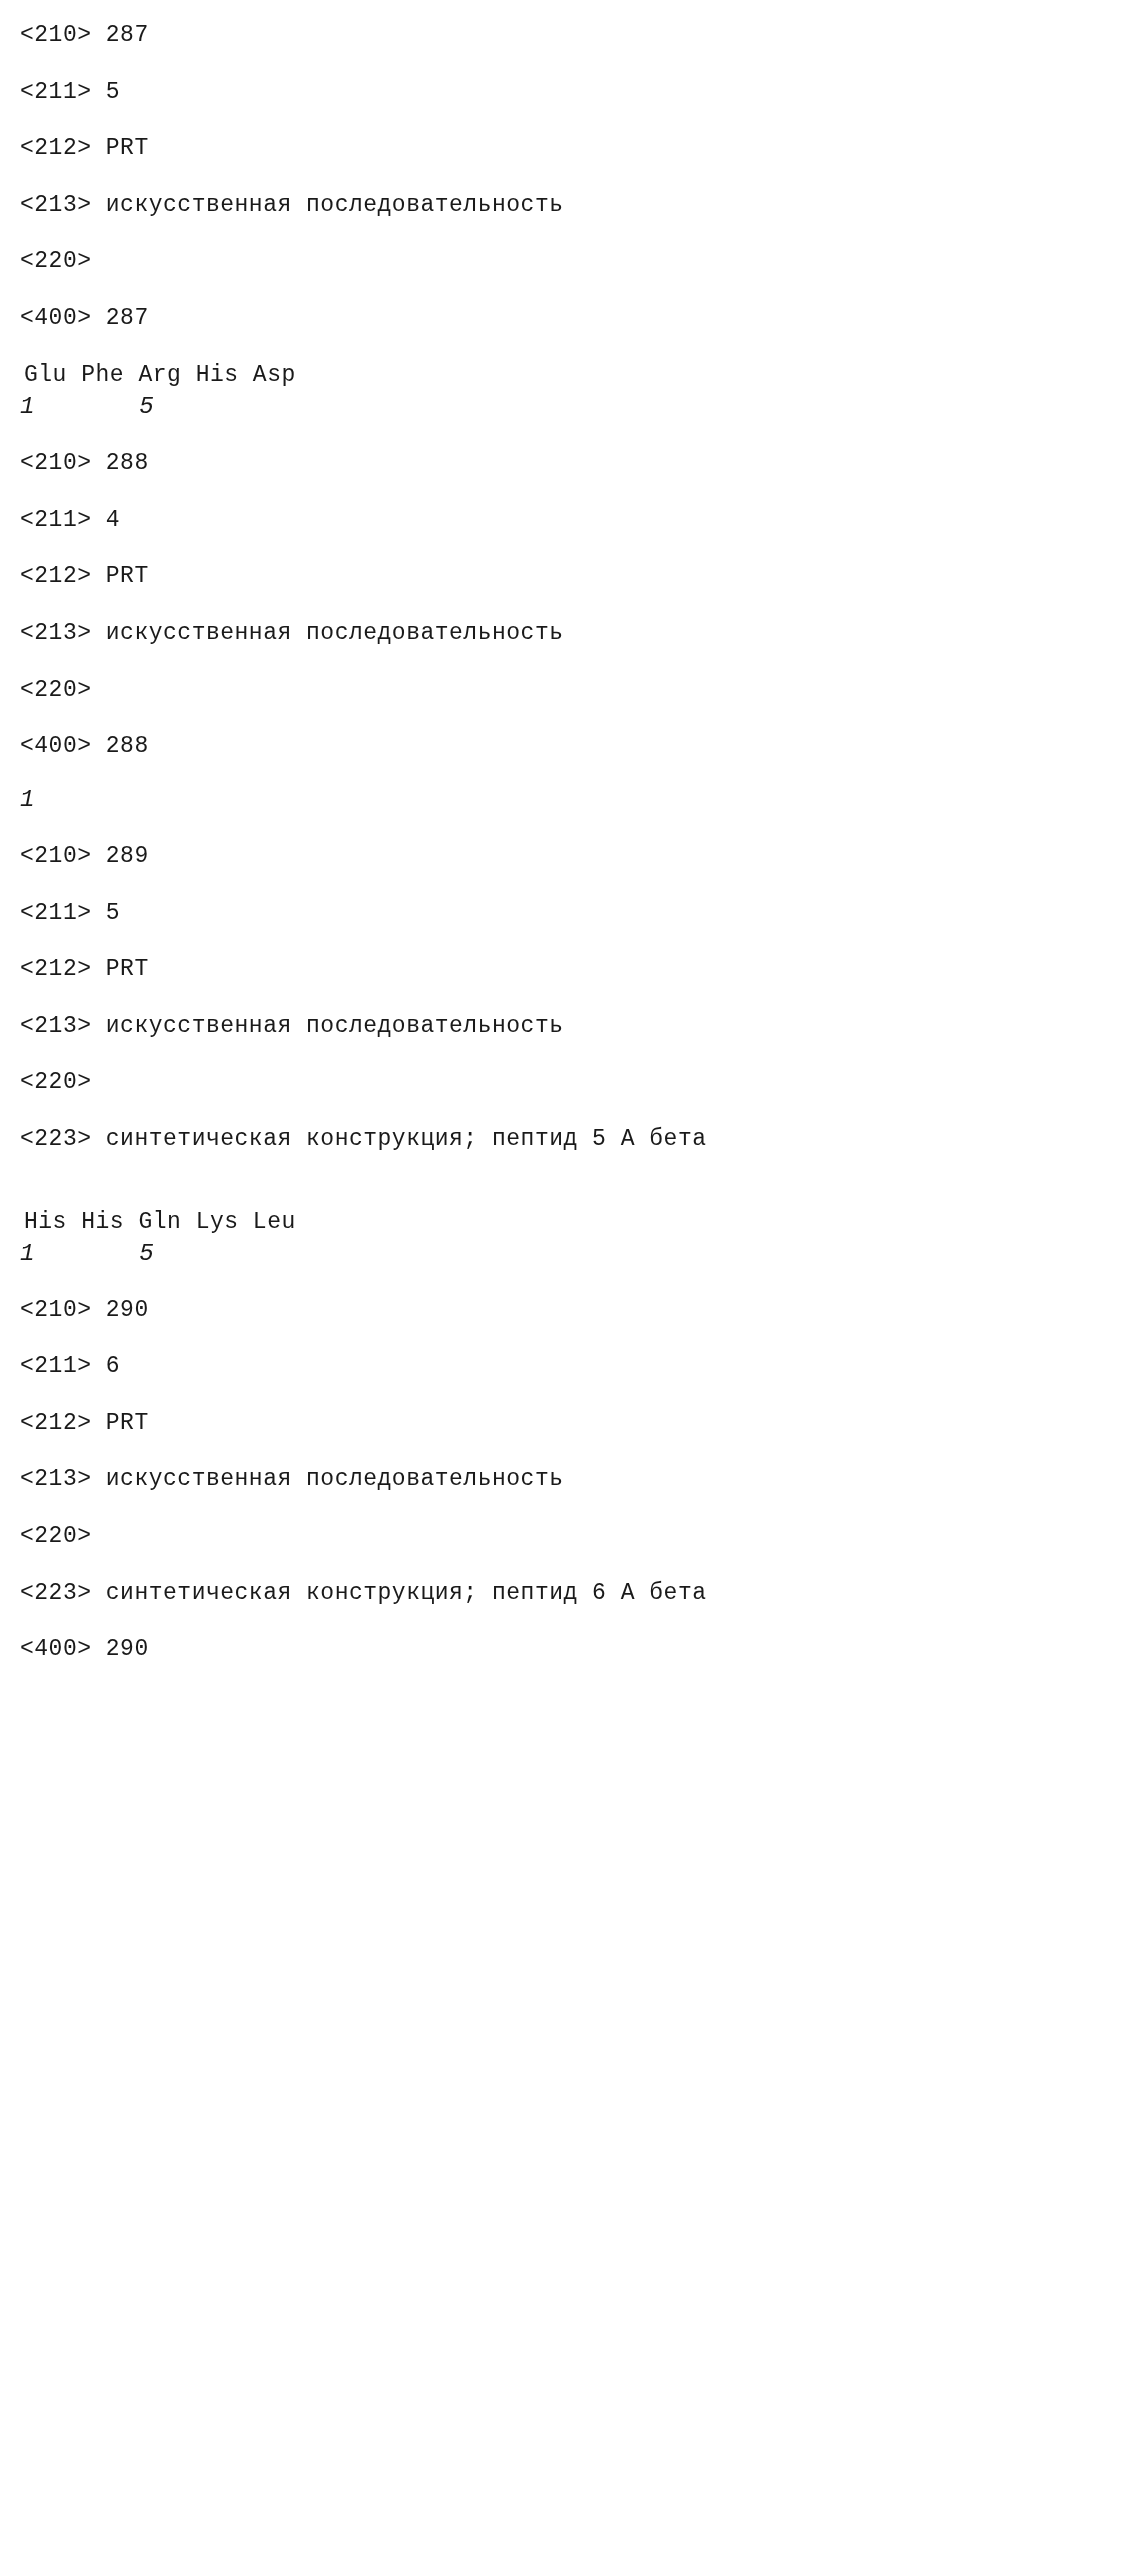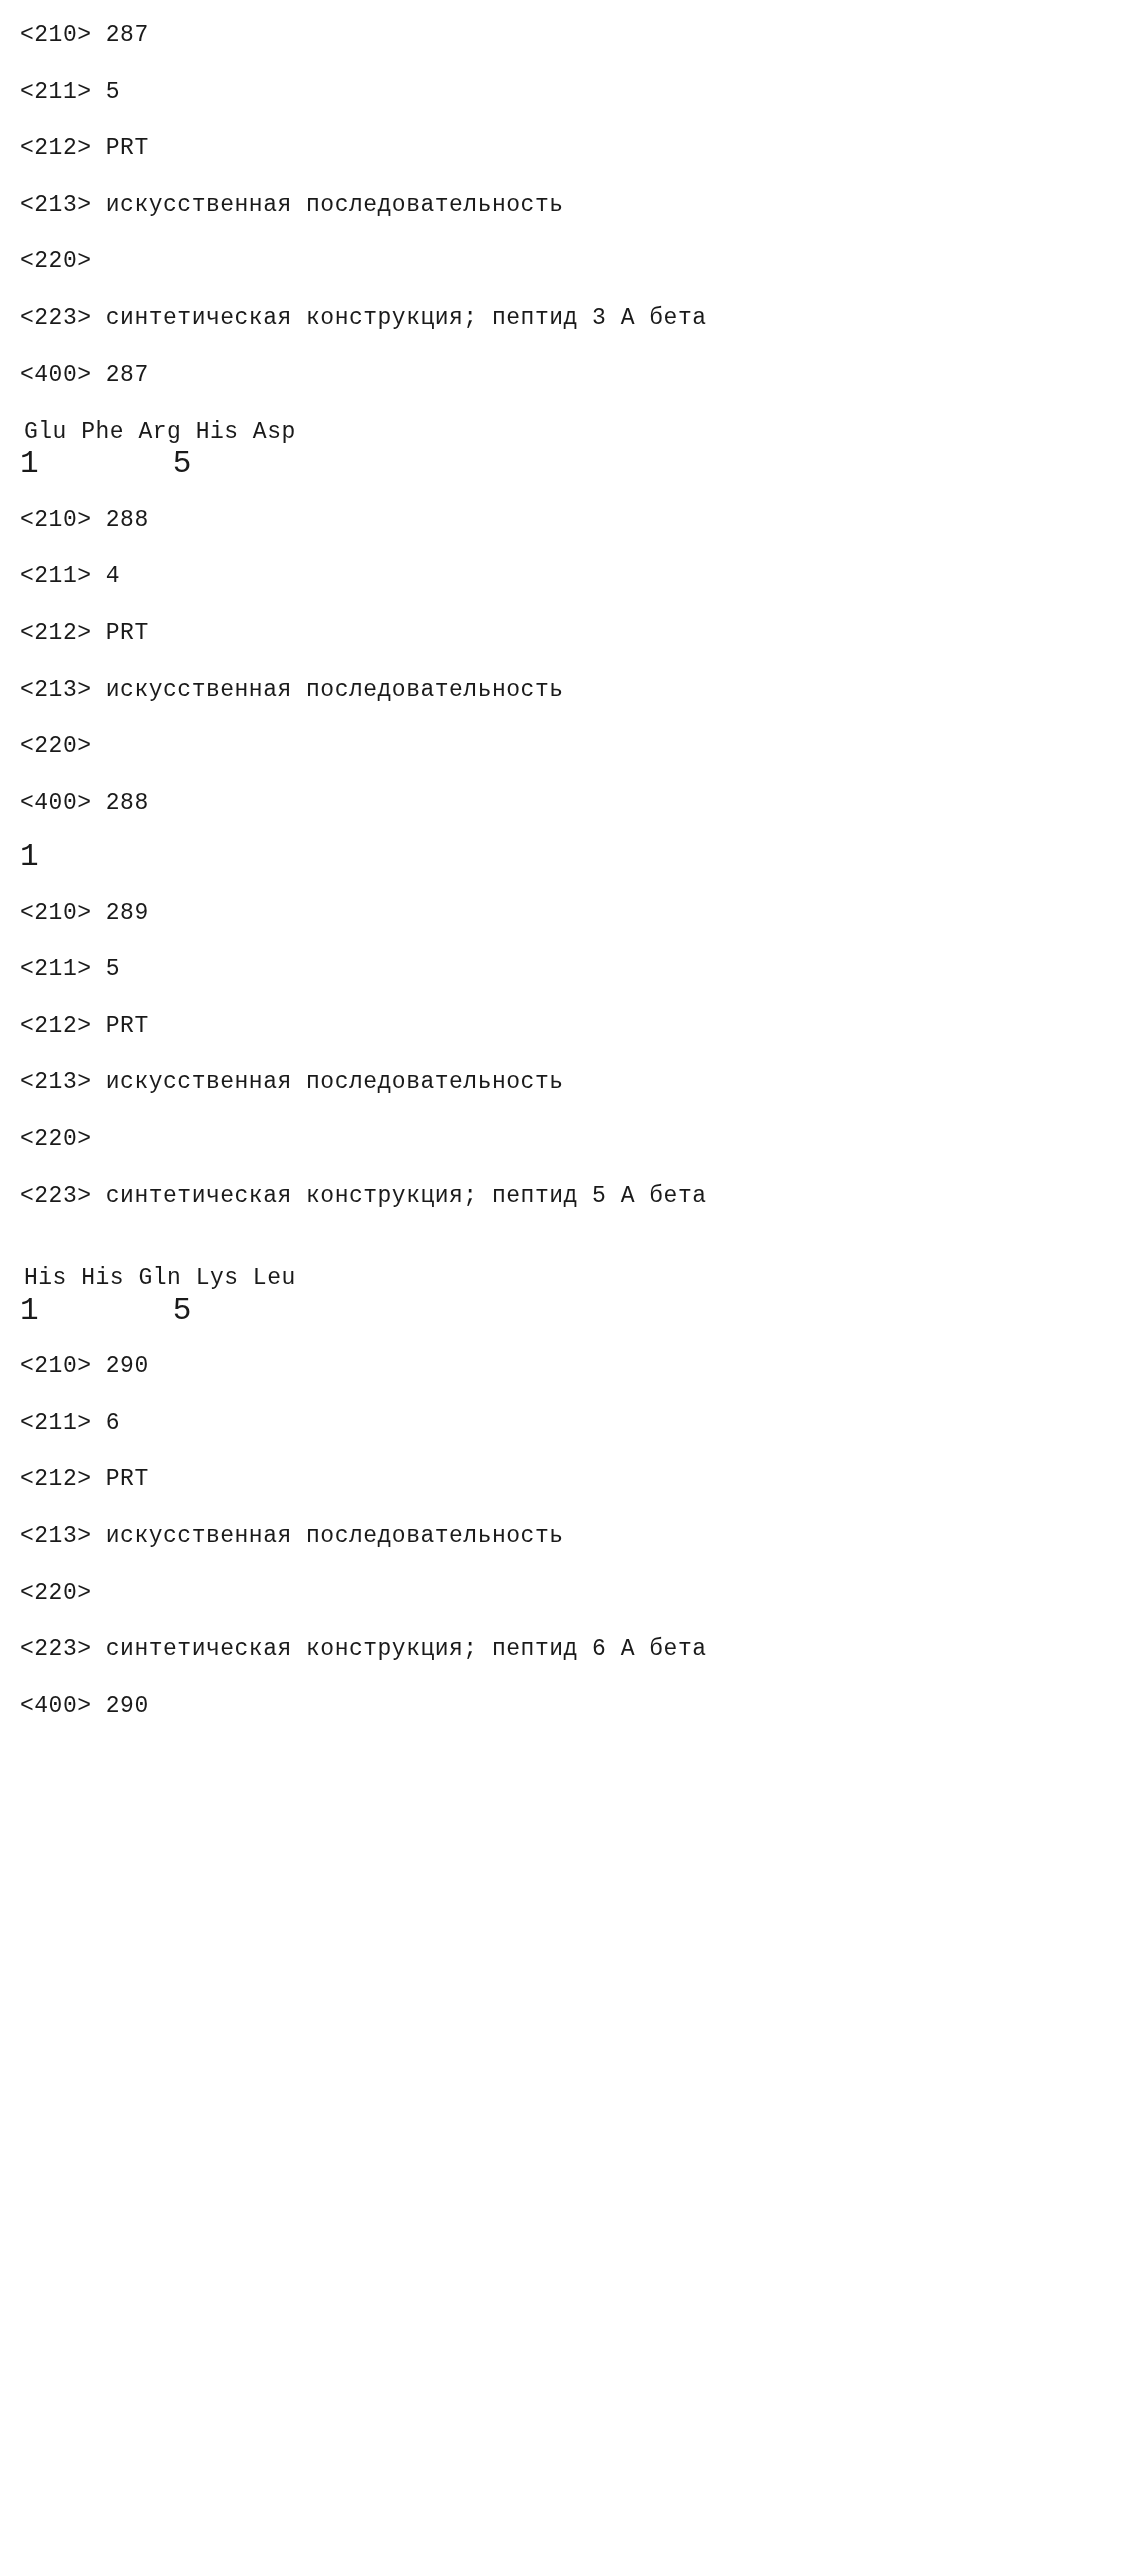--- a/index.html
+++ b/index.html
@@ -34,42 +34,42 @@
     margin-bottom: 0;
   }
   .residues {
     font-size: 23px;
     line-height: 27.4px;
     letter-spacing: 0.5px;
     white-space: pre;
     margin: 4px;
   }
   .numbers {
-    font-size: 31px;
+    font-size: 24px;
     line-height: 27.4px;
     letter-spacing: 0.5px;
     white-space: pre;
     margin: 0 0 27.4px 0;
+    font-style: italic;
   }
   .seq-gap {
     height: 24px;
   }
 </style>
 </head>
 <body>
 
 <div class="page">
 
   <div class="seq-block">
     <div class="line">&lt;210&gt; 287</div>
     <div class="line">&lt;211&gt; 5</div>
     <div class="line">&lt;212&gt; PRT</div>
     <div class="line">&lt;213&gt; искусственная последовательность</div>
     <div class="line">&lt;220&gt;</div>
-    <div class="line">&lt;223&gt; синтетическая конструкция; пептид 3 А бета</div>
     <div class="line tight">&lt;400&gt; 287</div>
     <div class="seq-gap"></div>
     <div class="residues">Glu Phe Arg His Asp</div>
     <div class="numbers">1       5</div>
   </div>
 
   <div class="seq-block">
     <div class="line">&lt;210&gt; 288</div>
     <div class="line">&lt;211&gt; 4</div>
     <div class="line">&lt;212&gt; PRT</div>

